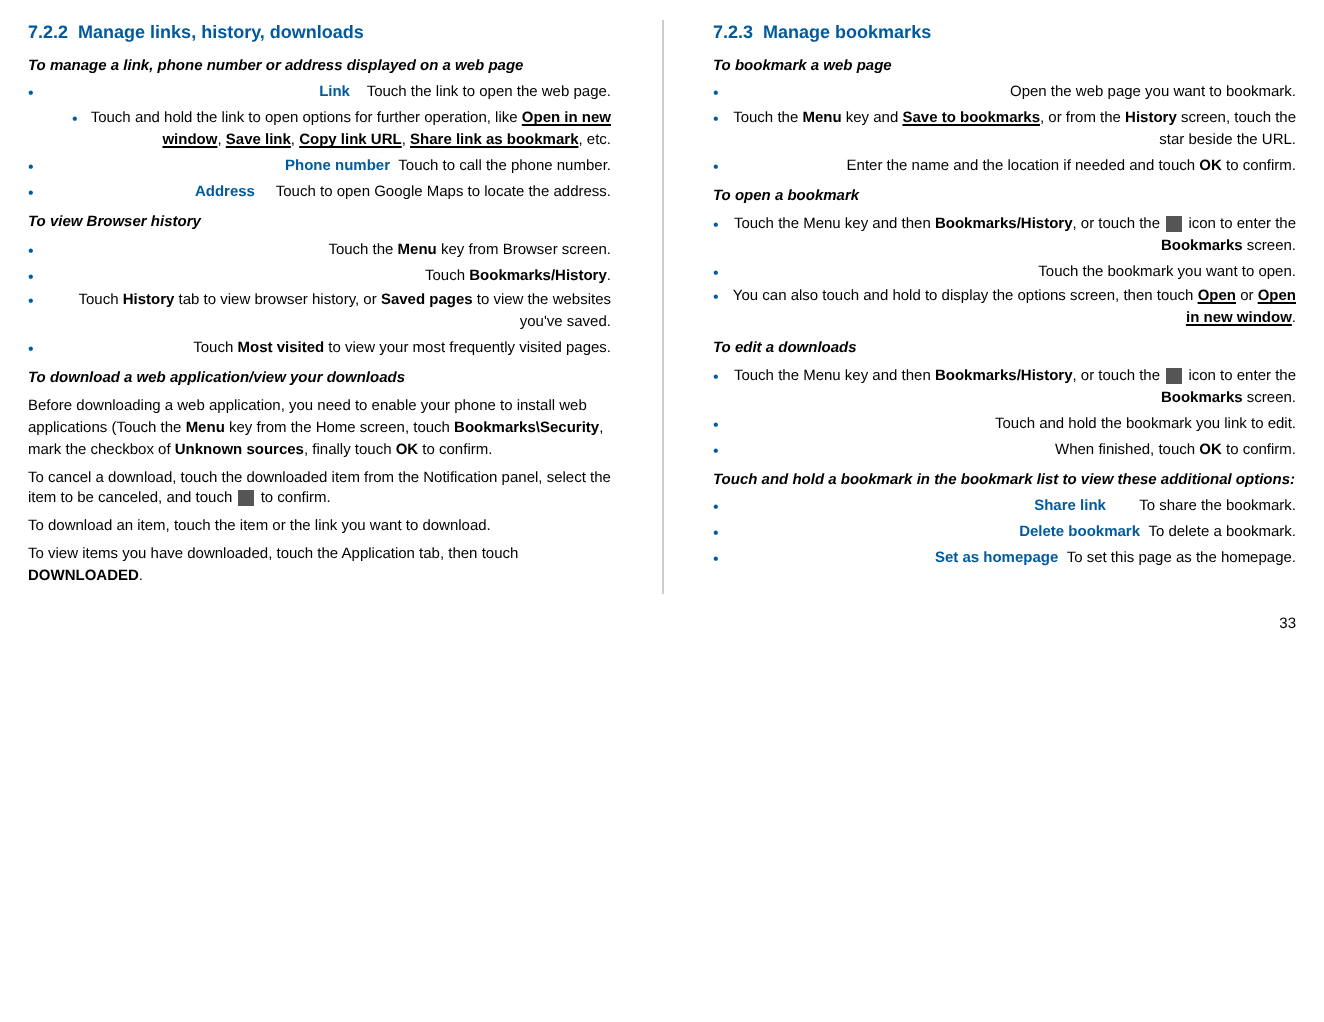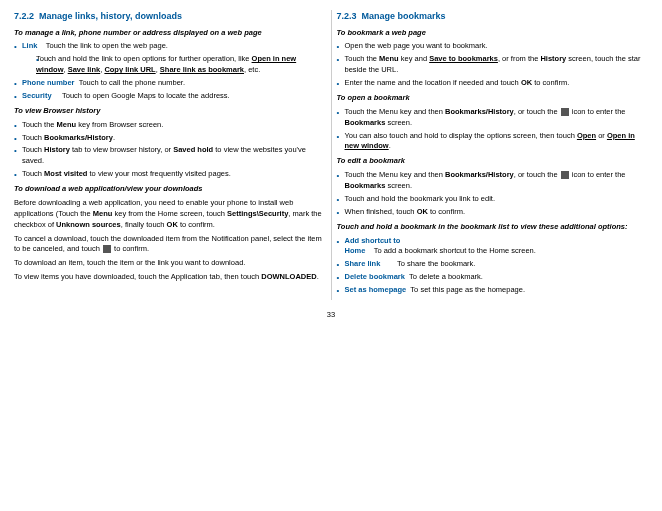--- a/index.html
+++ b/index.html
@@ -8,40 +8,42 @@
       font-size: 7.5px;
       color: #000;
       background: #fff;
       width: 662px;
       min-height: 511px;
       padding: 10px 14px;
       line-height: 1.4;
     }
     .page-container {
       display: flex;
+      gap: 20px;
       width: 100%;
     }
     .section-heading {
       font-size: 9px;
       font-weight: bold;
       color: #005a9c;
       margin-bottom: 5px;
     }
     .bold-italic {
       font-weight: bold;
       font-style: italic;
       color: #000;
     }
     .bold-underline {
       font-weight: bold;
       text-decoration: underline;
     }
     .bullet-list {
       list-style: none;
       margin-bottom: 4px;
+      text-align: right;
     }
     .bullet-list li {
       padding-left: 8px;
       position: relative;
       margin-bottom: 2px;
       line-height: 1.45;
     }
     .bullet-list li::before {
       content: "•";
       position: absolute;
@@ -51,21 +53,21 @@
     }
     .term {
       font-weight: bold;
       color: #005a9c;
     }
     p {
       margin-bottom: 3px;
       line-height: 1.45;
     }
     .page-number {
-      text-align: center;
+      text-align: right;
       font-size: 7.5px;
       margin-top: 10px;
       color: #000;
     }
     .bold {
       font-weight: bold;
     }
     .icon-placeholder {
       display: inline-block;
       width: 8px;
@@ -99,34 +101,34 @@
       <li>
         <span class="term">Link</span>&nbsp;&nbsp;&nbsp;&nbsp;Touch the link to open the web page.
       </li>
       <li style="padding-left:0; margin-left:22px; list-style:none;">
         Touch and hold the link to open options for further operation, like <span class="bold-underline">Open in new window</span>, <span class="bold-underline">Save link</span>, <span class="bold-underline">Copy link URL</span>, <span class="bold-underline">Share link as bookmark</span>, etc.
       </li>
       <li>
         <span class="term">Phone number</span>&nbsp;&nbsp;Touch to call the phone number.
       </li>
       <li>
-        <span class="term">Security</span>&nbsp;&nbsp;&nbsp;&nbsp;&nbsp;Touch to open Google Maps to locate the address.
+        <span class="term">Address</span>&nbsp;&nbsp;&nbsp;&nbsp;&nbsp;Touch to open Google Maps to locate the address.
       </li>
     </ul>
 
     <p class="bold-italic">To view Browser history</p>
     <ul class="bullet-list">
       <li>Touch the <span class="bold">Menu</span> key from Browser screen.</li>
       <li>Touch <span class="bold">Bookmarks/History</span>.</li>
-      <li>Touch <span class="bold">History</span> tab to view browser history, or <span class="bold">Saved hold</span> to view the websites you've saved.</li>
+      <li>Touch <span class="bold">History</span> tab to view browser history, or <span class="bold">Saved pages</span> to view the websites you've saved.</li>
       <li>Touch <span class="bold">Most visited</span> to view your most frequently visited pages.</li>
     </ul>
 
     <p class="bold-italic">To download a web application/view your downloads</p>
-    <p>Before downloading a web application, you need to enable your phone to install web applications (Touch the <span class="bold">Menu</span> key from the Home screen, touch <span class="bold">Settings\Security</span>, mark the checkbox of <span class="bold">Unknown sources</span>, finally touch <span class="bold">OK</span> to confirm.</p>
+    <p>Before downloading a web application, you need to enable your phone to install web applications (Touch the <span class="bold">Menu</span> key from the Home screen, touch <span class="bold">Bookmarks\Security</span>, mark the checkbox of <span class="bold">Unknown sources</span>, finally touch <span class="bold">OK</span> to confirm.</p>
     <p>To cancel a download, touch the downloaded item from the Notification panel, select the item to be canceled, and touch <span class="icon-placeholder"></span> to confirm.</p>
     <p>To download an item, touch the item or the link you want to download.</p>
     <p>To view items you have downloaded, touch the Application tab, then touch <span class="bold">DOWNLOADED</span>.</p>
   </div>
 
   <div class="divider"></div>
 
   <div class="col-right">
 
     <div class="section-heading">
@@ -136,35 +138,33 @@
     <p class="bold-italic">To bookmark a web page</p>
     <ul class="bullet-list">
       <li>Open the web page you want to bookmark.</li>
       <li>Touch the <span class="bold">Menu</span> key and <span class="bold-underline">Save to bookmarks</span>, or from the <span class="bold">History</span> screen, touch the star beside the URL.</li>
       <li>Enter the name and the location if needed and touch <span class="bold">OK</span> to confirm.</li>
     </ul>
 
     <p class="bold-italic">To open a bookmark</p>
     <ul class="bullet-list">
       <li>Touch the Menu key and then <span class="bold">Bookmarks/History</span>, or touch the <span class="icon-placeholder"></span> icon to enter the <span class="bold">Bookmarks</span> screen.</li>
+      <li>Touch the bookmark you want to open.</li>
       <li>You can also touch and hold to display the options screen, then touch <span class="bold-underline">Open</span> or <span class="bold-underline">Open in new window</span>.</li>
     </ul>
 
-    <p class="bold-italic">To edit a bookmark</p>
+    <p class="bold-italic">To edit a downloads</p>
     <ul class="bullet-list">
       <li>Touch the Menu key and then <span class="bold">Bookmarks/History</span>, or touch the <span class="icon-placeholder"></span> icon to enter the <span class="bold">Bookmarks</span> screen.</li>
       <li>Touch and hold the bookmark you link to edit.</li>
       <li>When finished, touch <span class="bold">OK</span> to confirm.</li>
     </ul>
 
     <p class="bold-italic">Touch and hold a bookmark in the bookmark list to view these additional options:</p>
     <ul class="bullet-list">
-      <li>
-        <span class="term">Add shortcut to<br>Home</span>&nbsp;&nbsp;&nbsp;&nbsp;To add a bookmark shortcut to the Home screen.
-      </li>
       <li>
         <span class="term">Share link</span>&nbsp;&nbsp;&nbsp;&nbsp;&nbsp;&nbsp;&nbsp;&nbsp;To share the bookmark.
       </li>
       <li>
         <span class="term">Delete bookmark</span>&nbsp;&nbsp;To delete a bookmark.
       </li>
       <li>
         <span class="term">Set as homepage</span>&nbsp;&nbsp;To set this page as the homepage.
       </li>
     </ul>

